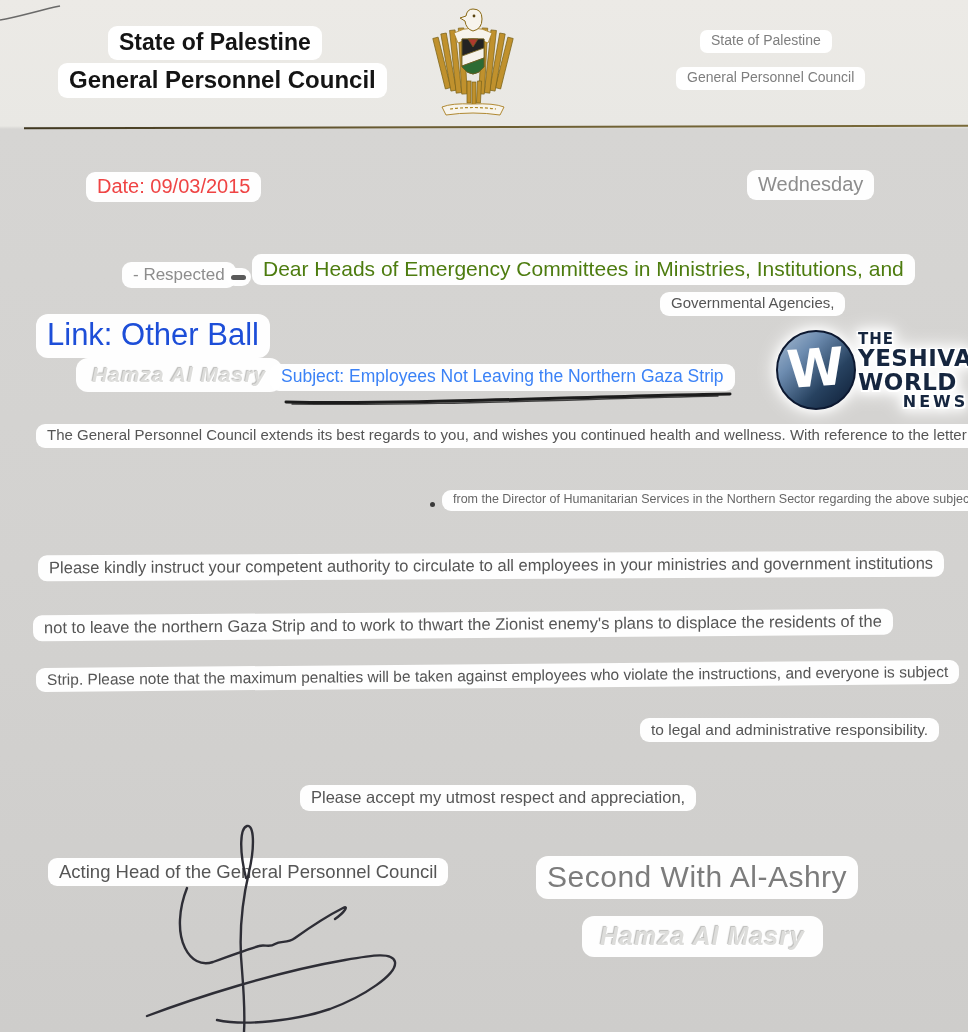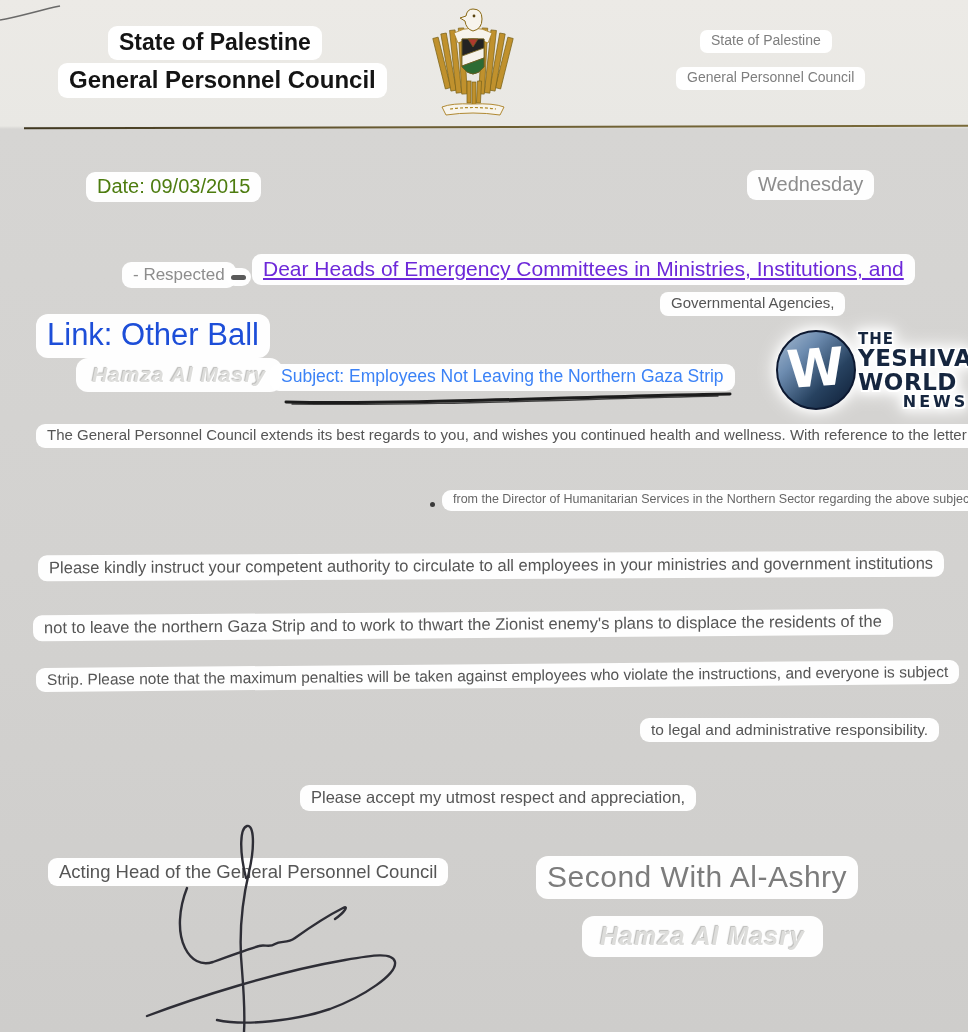--- a/index.html
+++ b/index.html
@@ -104,29 +104,29 @@
 
     <path d="M18,104 Q28,100 48,101 Q70,100 80,104 L76,112 Q49,108 22,112 Z" fill="#f7f4ec" stroke="#a87d1e" stroke-width="0.9"></path>
     <path d="M26,106 Q49,103 72,106" stroke="#b08a2a" stroke-width="1.2" fill="none" stroke-dasharray="3 2"></path>
   </svg>
 
   <div class="chip" style="left:700px;top:30px;font-size:14px;color:#7e7e7e;border-radius:7px;">State of Palestine</div>
   <div class="chip" style="left:676px;top:67px;font-size:14px;color:#7e7e7e;border-radius:7px;">General Personnel Council</div>
 
   <div style="position:absolute;left:24px;top:126px;width:944px;height:2px;background:linear-gradient(to right,#3f3720,#6b5d33 40%,#7a6b3a);transform:rotate(-0.15deg);"></div>
 
-  <div class="chip" style="left:86px;top:172px;font-size:20px;color:#4d7c0f;">Date: 09/03/2015</div>
+  <div class="chip" style="left:86px;top:172px;font-size:20px;color:#ef4444;">Date: 09/03/2015</div>
   <div class="chip" style="left:747px;top:170px;font-size:20px;color:#8d8d8d;">Wednesday</div>
 
   <div class="chip" style="left:122px;top:262px;font-size:17px;color:#8d8d8d;">- Respected</div>
   <div class="chip" style="left:226px;top:268px;padding:2px 5px;">
       <div class="dash-glyph"></div>
     </div>
-  <div class="chip" style="left:252px;top:254px;font-size:21px;color:#6d28d9;text-decoration:underline;">Dear Heads of Emergency Committees in Ministries, Institutions, and</div>
-  <div class="chip" style="left:660px;top:292px;font-size:15px;color:#555555;border-radius:8px;">Governmental Agencies,</div>
+  <div class="chip" style="left:252px;top:254px;font-size:21px;color:#4d7c0f;">Dear Heads of Emergency Committees in Ministries, Institutions, and</div>
+  <div class="chip" style="left:660px;top:292px;font-size:15px;color:#555555;">Governmental Agencies,</div>
 
   <div class="chip" style="left:36px;top:314px;font-size:31px;color:#1d4ed8;border-radius:12px;">Link: Other Ball</div>
 
   <div class="chip" style="left:76px;top:358px;border-radius:12px;padding:4px 16px;">
     <span class="emboss" style="font-size:21px;">Hamza Al Masry</span>
   </div>
 
   <div class="chip" style="left:270px;top:364px;font-size:17.5px;color:#3b82f6;">Subject: Employees Not Leaving the Northern Gaza Strip</div>
   <svg style="position:absolute;left:278px;top:392px;" width="462" height="16" viewBox="0 0 462 16">
     <path d="M8,10 C120,13 320,4 452,2" stroke="#1c1c1c" stroke-width="3" fill="none" stroke-linecap="round"></path>

